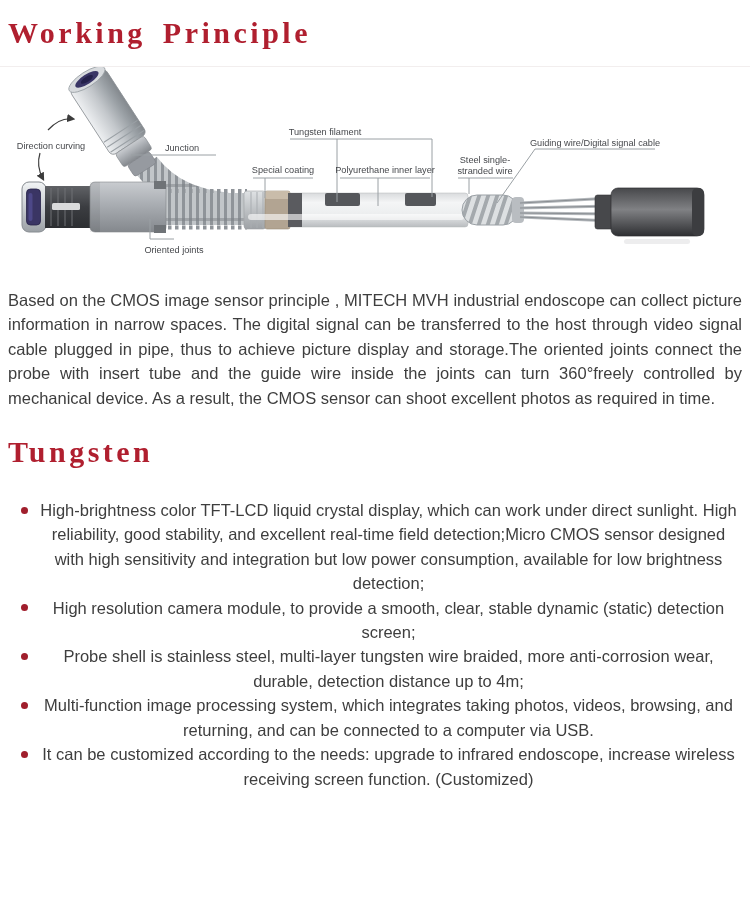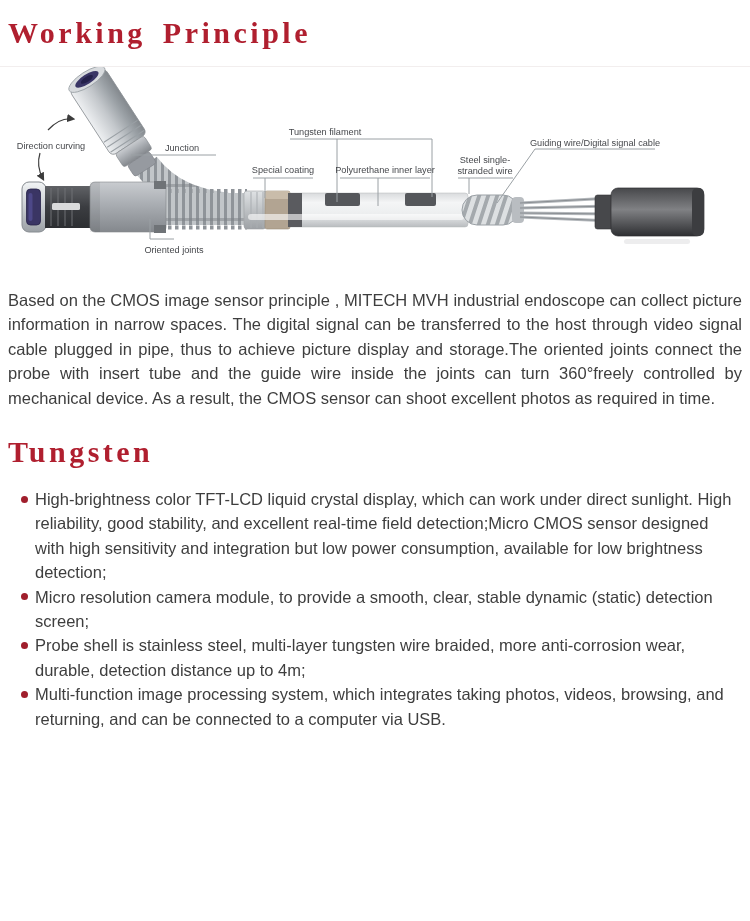--- a/index.html
+++ b/index.html
@@ -13,21 +13,21 @@
     font-size:30px;letter-spacing:3.5px;word-spacing:6px;margin:0;
   }
   h1.sec-title{padding-top:16px;line-height:34px;}
   h2.sec-title{margin-top:24px;line-height:36px;}
   .diagram{margin:16px -20px 0;border-top:1px solid #f2eeee;}
   .diagram svg{display:block;}
   p.desc{
     margin:14px 0 0;font-size:16.5px;line-height:24.4px;
     text-align:justify;color:#3e3e3e;
   }
-  ul.features{margin:17px 0 0;padding:0;list-style:none;}
+  ul.features{margin:28px 0 0;padding:0;list-style:none;text-align:center;}
   ul.features li{
     position:relative;padding-left:27px;font-size:16.5px;line-height:24.4px;
     color:#3e3e3e;
   }
   ul.features li::before{
     content:"";position:absolute;left:13px;top:8.5px;width:7px;height:7px;
     border-radius:50%;background:#a01e2c;
   }
   .dlabel{font-size:9.2px;fill:#46484c;}
   .dline{stroke:#9aa0a4;stroke-width:1;fill:none;}
@@ -197,18 +197,19 @@
       </g>
     </svg>
   </div>
 
   <p class="desc">Based on the CMOS image sensor principle , MITECH MVH industrial endoscope can collect picture information in narrow spaces. The digital signal can be transferred to the host through video signal cable plugged in pipe, thus to achieve picture display and storage.The oriented joints connect the probe with insert tube and the guide wire inside the joints can turn 360°freely controlled by mechanical device. As a result, the CMOS sensor can shoot excellent photos as required in time.</p>
 
   <h2 class="sec-title">Tungsten</h2>
 
   <ul class="features">
     <li>High-brightness color TFT-LCD liquid crystal display, which can work under direct sunlight. High reliability, good stability, and excellent real-time field detection;Micro CMOS sensor designed with high sensitivity and integration but low power consumption, available for low brightness detection;</li>
-    <li>Micro resolution camera module, to provide a smooth, clear, stable dynamic (static) detection screen;</li>
+    <li>High resolution camera module, to provide a smooth, clear, stable dynamic (static) detection screen;</li>
     <li>Probe shell is stainless steel, multi-layer tungsten wire braided, more anti-corrosion wear, durable, detection distance up to 4m;</li>
     <li>Multi-function image processing system, which integrates taking photos, videos, browsing, and returning, and can be connected to a computer via USB.</li>
+    <li>It can be customized according to the needs: upgrade to infrared endoscope, increase wireless receiving screen function. (Customized)</li>
   </ul>
 
 </div>
 
 </body></html>

